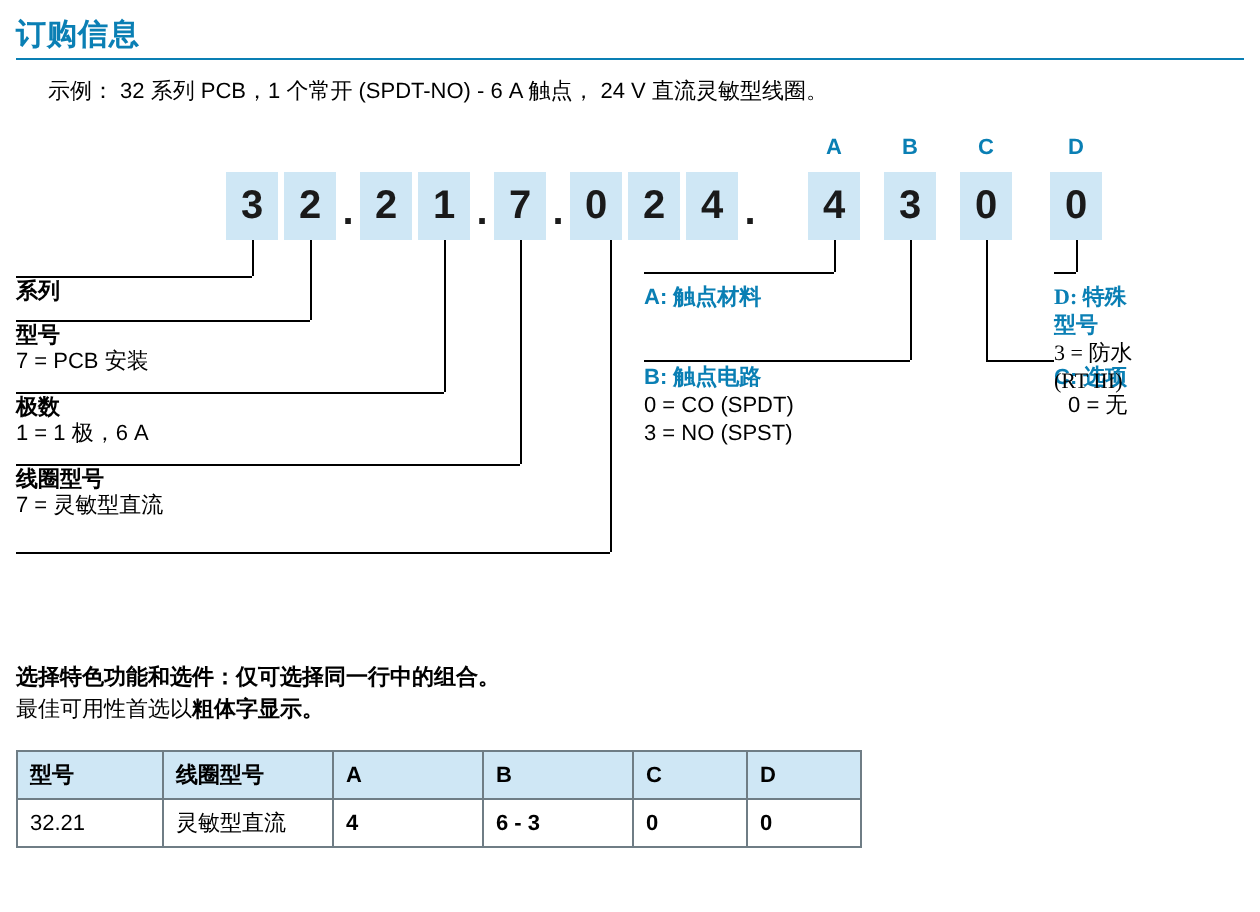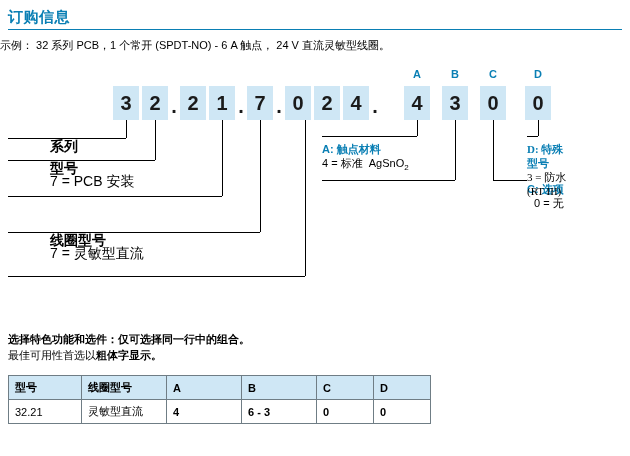--- a/index.html
+++ b/index.html
@@ -36,21 +36,21 @@
     left: 8px;
     top: 29px;
     width: 614px;
     height: 1px;
     background: #0a7fb4;
   }
 
   
   .example {
     position: absolute;
-    left: 0;
+    left: 24px;
     top: 38px;
     font-size: 11px;
     color: #000;
     white-space: nowrap;
   }
 
   
   .code-row {
     position: absolute;
     left: 0;
@@ -99,23 +99,22 @@
   }
   .hline {
     position: absolute;
     height: 1px;
     background: #000;
   }
 
   
   .ldesc {
     position: absolute;
-    font-size: 14px;
+    font-size: 11px;
     line-height: 13px;
-    margin-left: 42px;
   }
   .ldesc .hd {
     font-weight: bold;
     color: #000;
   }
   .ldesc .sub {
     color: #000;
   }
 
   
@@ -236,30 +235,38 @@
   <div class="vline" style="left:538px; top:120px; height:16px;"></div>
   <div class="hline" style="left:527px; top:136px; width:11px;"></div>
 
   <div class="ldesc" style="left:8px; top:140px;">
     <div class="hd">系列</div>
   </div>
   <div class="ldesc" style="left:8px; top:162px;">
     <div class="hd">型号</div>
     <div class="sub">7 = PCB 安装</div>
   </div>
+  <div class="ldesc" style="left:8px; top:198px;">
+    <div class="hd">极数</div>
+    <div class="sub">1 = 1 极，6 A</div>
+  </div>
   <div class="ldesc" style="left:8px; top:234px;">
     <div class="hd">线圈型号</div>
     <div class="sub">7 = 灵敏型直流</div>
   </div>
 
   <div class="rdesc" style="left:322px; top:142px;">
     <div class="hd">A: 触点材料</div>
-    <div class="sub">4 = 标准&nbsp; AgSnO<sub>2</sub></div>
-  </div>
-
+  </div>
+
+  <div class="rdesc" style="left:322px; top:182px;">
+    <div class="hd">B: 触点电路</div>
+    <div class="sub">0 = CO (SPDT)</div>
+    <div class="sub">3 = NO (SPST)</div>
+  </div>
 
   <div class="rdesc" style="left:527px; top:182px;text-align:right;">
     <div class="hd">C: 选项</div>
     <div class="sub">0 = 无</div>
   </div>
 
   <div class="rdesc" style="left:527px; top:142px;font-family:Liberation Serif, serif;">
     <div class="hd">D: 特殊型号</div>
     <div class="sub">3 = 防水 (RT III)</div>
   </div>

